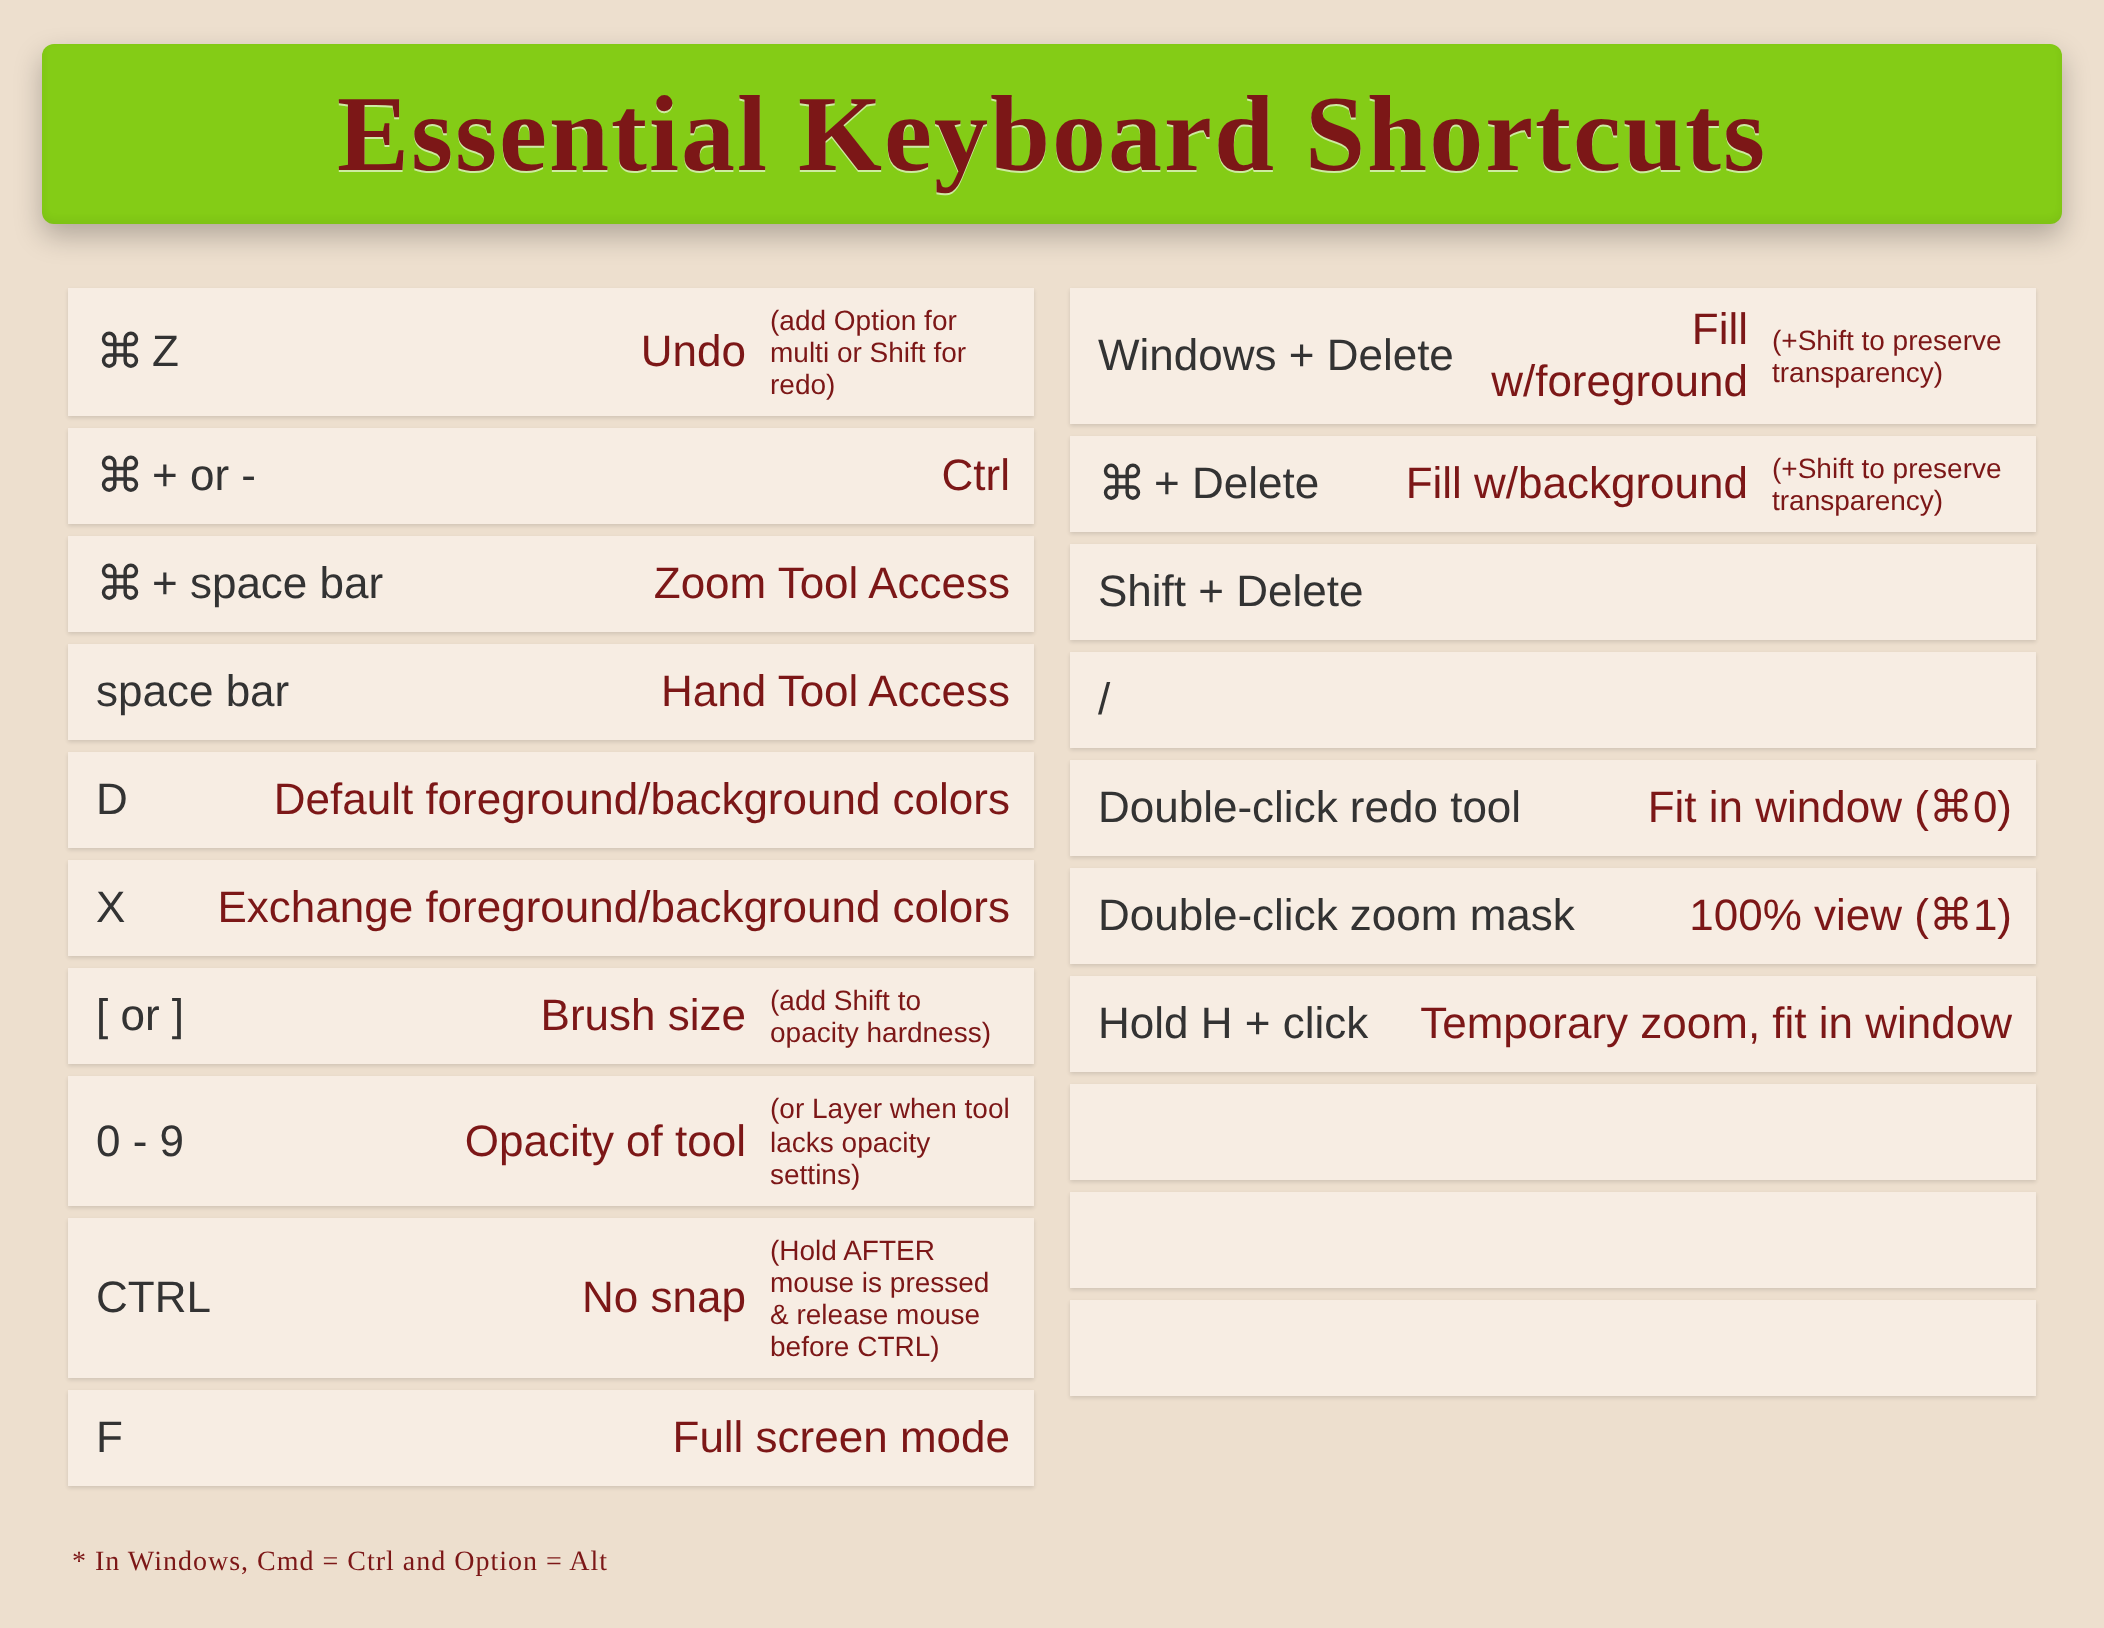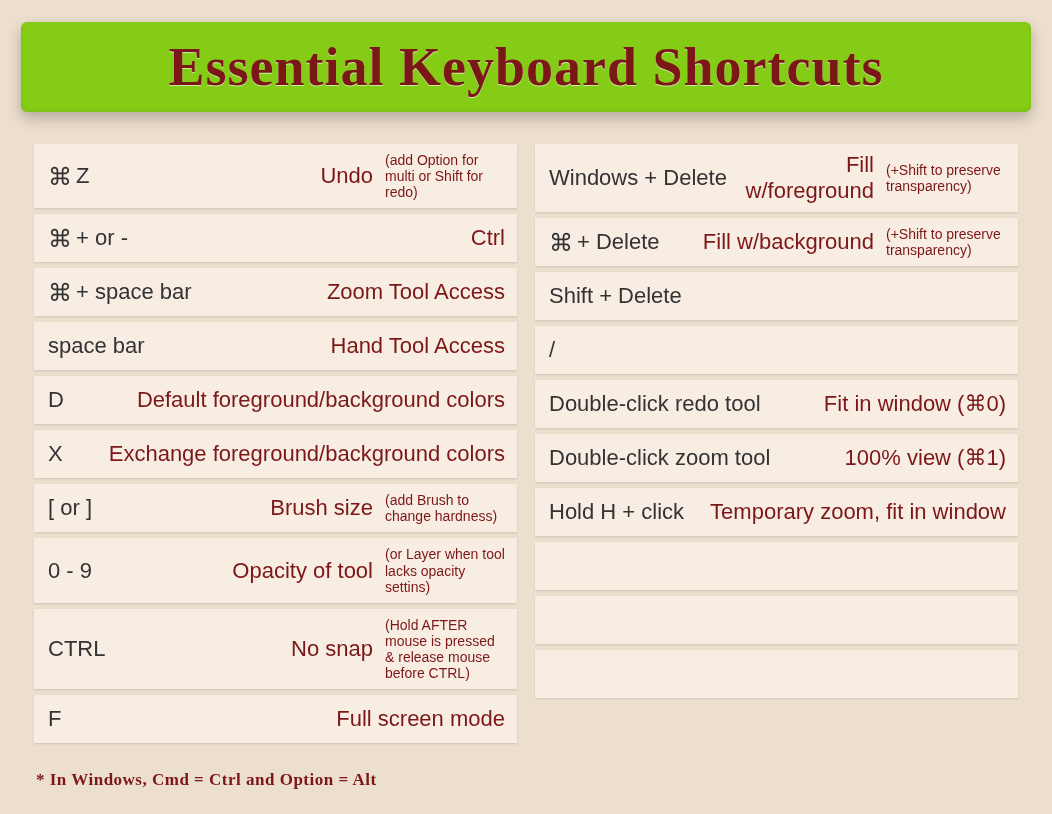--- a/index.html
+++ b/index.html
@@ -86,22 +86,22 @@
     font-size: 24px;
     line-height: 1;
     position: relative;
     top: 1px;
   }
   .footer {
     position: absolute;
     left: 36px;
     bottom: 24px;
     font-family: Georgia, "Times New Roman", serif;
-    font-weight: 700;
-    font-size: 17px;
+    font-weight: 400;
+    font-size: 14px;
     color: #7c1717;
     letter-spacing: 0.5px;
   }
 </style>
 </head>
 <body>
 
 <div class="title-banner">
   <div class="title-text">Essential Keyboard Shortcuts</div>
 </div>
@@ -159,21 +159,21 @@
         <div class="desc-wrap">
           <span class="desc">Exchange foreground/background colors</span>
         </div>
       </div>
       <div class="row">
         <div class="keys">
           <span>[ or ]</span>
         </div>
         <div class="desc-wrap">
           <span class="desc">Brush size</span>
-          <span class="note">(add Brush to change hardness)</span>
+          <span class="note">(add Shift to opacity hardness)</span>
         </div>
       </div>
       <div class="row">
         <div class="keys">
           <span>0 - 9</span>
         </div>
         <div class="desc-wrap">
           <span class="desc">Opacity of tool</span>
           <span class="note">(or Layer when tool lacks opacity settins)</span>
         </div>
@@ -229,21 +229,21 @@
       <div class="row">
         <div class="keys">
           <span>Double-click redo tool</span>
         </div>
         <div class="desc-wrap">
           <span class="desc">Fit in window (⌘0)</span>
         </div>
       </div>
       <div class="row">
         <div class="keys">
-          <span>Double-click zoom tool</span>
+          <span>Double-click zoom mask</span>
         </div>
         <div class="desc-wrap">
           <span class="desc">100% view (⌘1)</span>
         </div>
       </div>
       <div class="row">
         <div class="keys">
           <span>Hold H + click</span>
         </div>
         <div class="desc-wrap">

